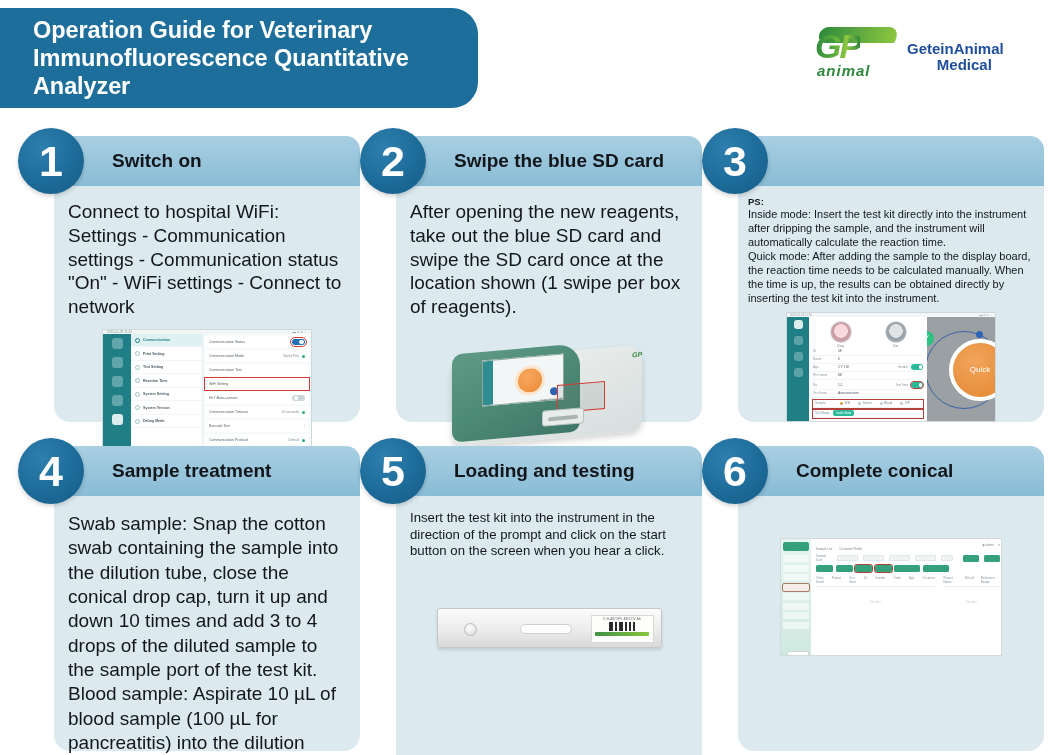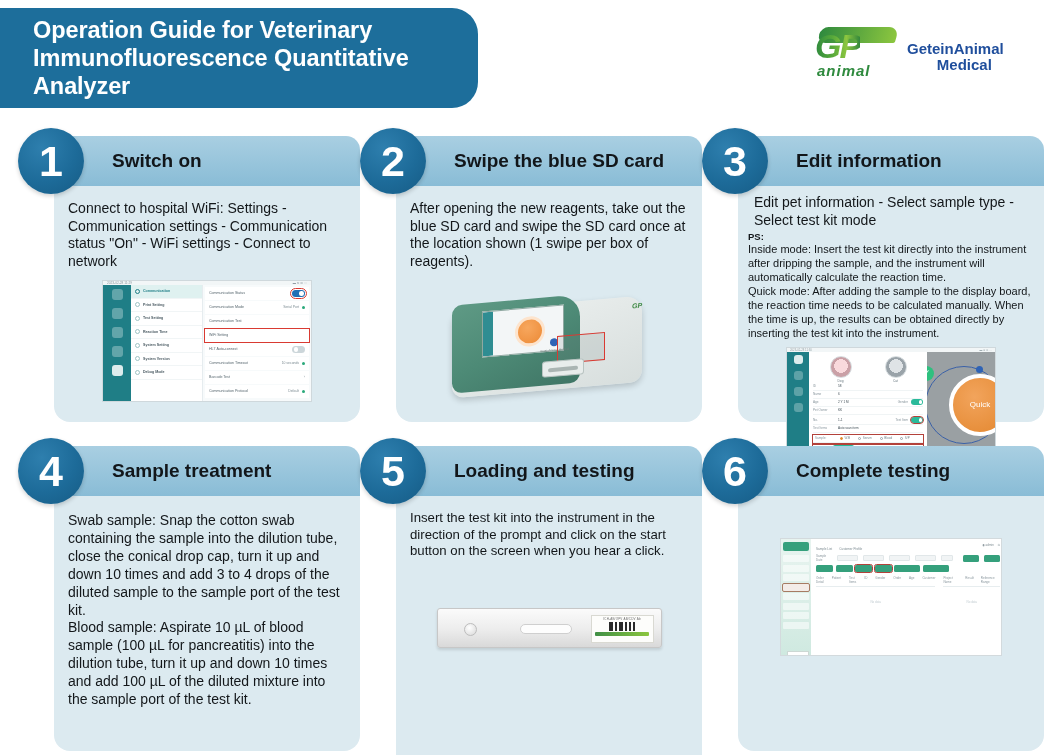--- a/index.html
+++ b/index.html
@@ -92,21 +92,21 @@
   .card-body{
     margin-left:36px;
     background:#dceaf0;
     border-radius:0 0 16px 16px;
     padding:14px 14px 12px 14px;
   }
   .card-text{
     font-size:13.2px; color:#13171a; line-height:1.26;
     white-space:pre-line;
   }
-  .card-text.lead{ font-size:14px; line-height:1.25; }
+  .card-text.lead{ font-size:19px; line-height:1.25; }
   .ps-label{ font-size:9.5px; font-weight:bold; color:#13171a; margin-top:2px; }
   .ps-text{ font-size:11px; color:#13171a; line-height:1.28; white-space:pre-line; }
 
   .figure{ margin-top:10px; display:flex; justify-content:center; }
 
   
   .shot1{
     width:210px; height:122px; background:#ffffff;
     border:1px solid #cfd8dc; display:flex; flex-direction:column;
     overflow:hidden; font-size:3.4px; color:#60707a;
@@ -471,24 +471,22 @@
           <div class="sd-highlight"></div>
           <div class="dev-slot"></div>
         </div>
       </div>
     </div>
   </div>
 
   <div class="card" style="left:702px; top:8px;">
     <div class="card-head">
       <div class="card-num">3</div>
-      <div class="card-title">Edit information</div>
     </div>
     <div class="card-body" style="height:236px; padding:8px 10px 10px 10px;">
-      <div class="card-text lead" style="padding-left:6px;">Edit pet information - Select sample type - Select test kit mode</div>
       <div class="ps-label">PS:</div>
       <div class="ps-text">Inside mode: Insert the test kit directly into the instrument after dripping the sample, and the instrument will automatically calculate the reaction time.
 Quick mode: After adding the sample to the display board, the reaction time needs to be calculated manually. When the time is up, the results can be obtained directly by inserting the test kit into the instrument.</div>
       <div class="figure" style="margin-top:6px;">
         <div class="shot3">
           <div class="s3-status">
             <span>2023-02-28 11:30</span>
             <span>▬ ≋ ⊙ ⋯</span>
           </div>
           <div class="s3-main">
@@ -610,21 +608,21 @@
             </div>
           </div>
         </div>
       </div>
     </div>
   </div>
 
   <div class="card" style="left:702px; top:318px;">
     <div class="card-head">
       <div class="card-num">6</div>
-      <div class="card-title">Complete testing</div>
+      <div class="card-title">Complete conical</div>
     </div>
     <div class="card-body" style="height:255px;">
       <div class="figure" style="margin-top:28px;">
         <div class="shot6">
           <div class="s6-side">
             <div class="s6-brand"></div>
             <div class="s6-si"></div>
             <div class="s6-si"></div>
             <div class="s6-si"></div>
             <div class="s6-si sel"></div>

